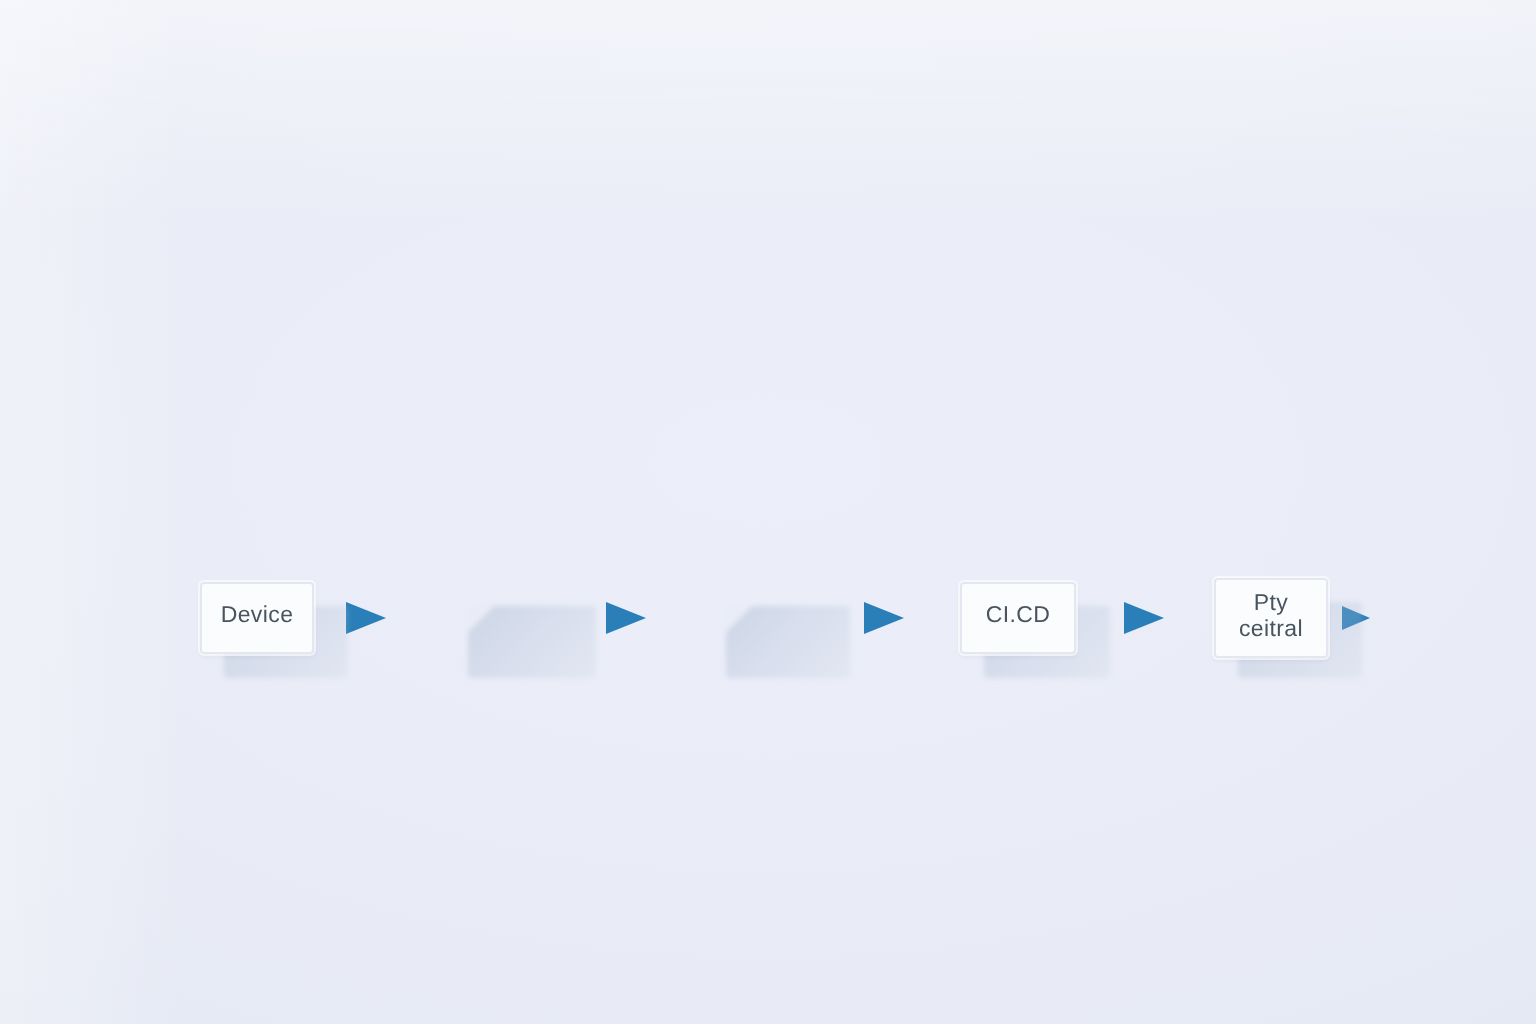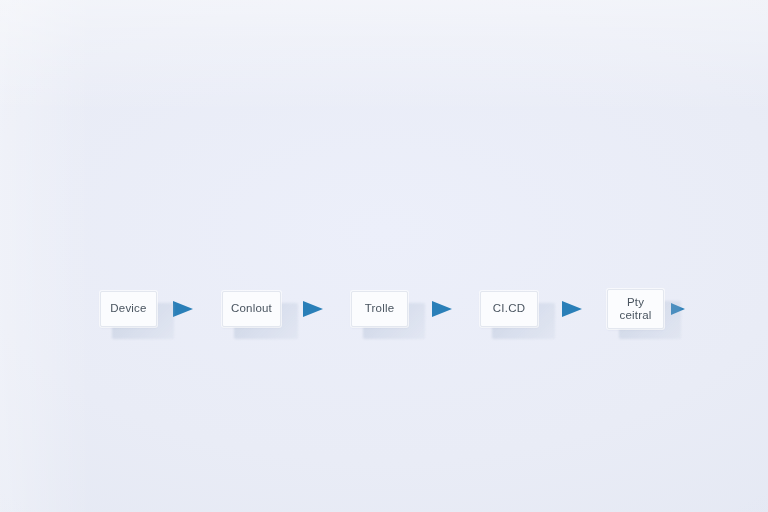--- a/index.html
+++ b/index.html
@@ -136,28 +136,22 @@
         <polygon points="671,303 685,309 671,315"></polygon>
       </g>
     </svg>
 
     <div class="node-shadow" style="left:112px; top:303px; width:62px; height:36px;"></div>
     <div class="node" style="left:100px; top:291px; width:57px; height:36px;">
       <span class="node-label">Device</span>
     </div>
 
     <div class="node-shadow" style="left:234px; top:303px; width:64px; height:36px;"></div>
-    <div class="node" style="left:222px; top:291px; width:59px; height:36px;">
-      <span class="node-label">Conlout</span>
-    </div>
 
     <div class="node-shadow" style="left:363px; top:303px; width:62px; height:36px;"></div>
-    <div class="node" style="left:351px; top:291px; width:57px; height:36px;">
-      <span class="node-label">Trolle</span>
-    </div>
 
     <div class="node-shadow" style="left:492px; top:303px; width:63px; height:36px;"></div>
     <div class="node" style="left:480px; top:291px; width:58px; height:36px;">
       <span class="node-label">CI.CD</span>
     </div>
 
     <div class="node-shadow" style="left:619px; top:301px; width:62px; height:38px;"></div>
     <div class="node" style="left:607px; top:289px; width:57px; height:40px;text-align:center;">
       <span class="node-label">Pty
 ceitral</span>

